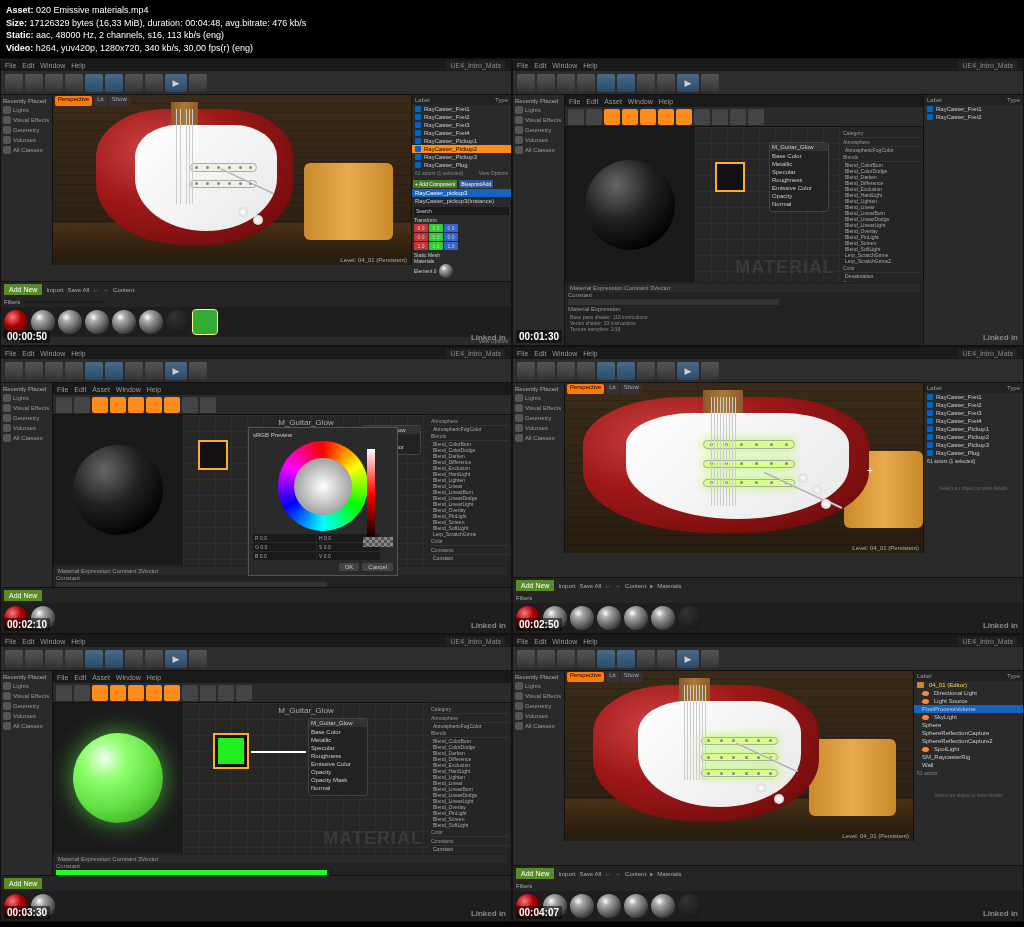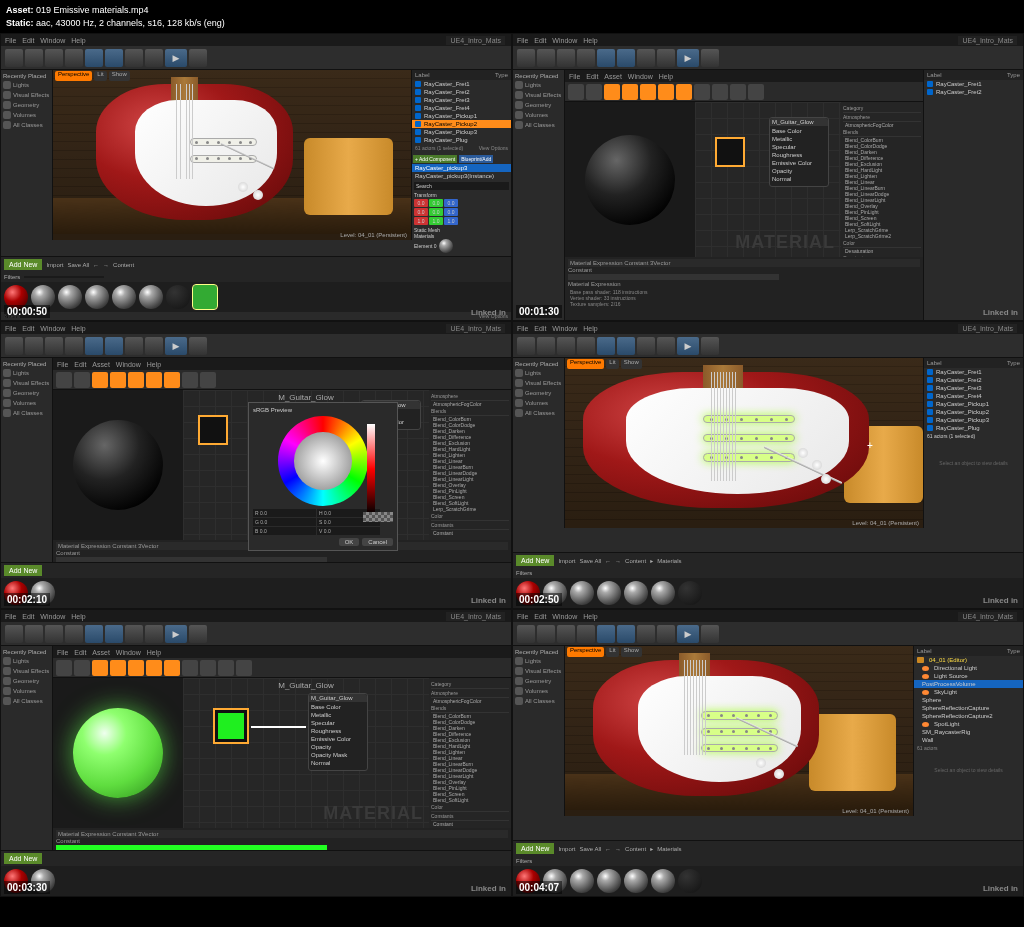--- a/index.html
+++ b/index.html
@@ -103,22 +103,24 @@
   .tc-x { background: #c33; } .tc-y { background: #3c3; } .tc-z { background: #36c; }
   
   .outliner-yellow { color: #ffdd44; }
   .folder-ico { width: 7px; height: 6px; background: #cc8822; display: inline-block; border-radius: 1px; margin-right: 2px; }
   .eye-ico { width: 7px; height: 5px; background: #ff8833; display: inline-block; border-radius: 50%; margin-right: 2px; }
 </style>
 </head>
 <body>
 
 <div class="header">
-  <div><span class="key">Asset:</span> <span>019 Emissive materials.mp4</span></div>
-  <div><span class="key">Static:</span> <span>aac, 43000 Hz, 2 channels, s16, 128 kb/s (eng)</span></div>
+  <div><span class="key">Asset:</span> <span>020 Emissive materials.mp4</span></div>
+  <div><span class="key">Size:</span> <span>17126329 bytes (16,33 MiB), duration: 00:04:48, avg.bitrate: 476 kb/s</span></div>
+  <div><span class="key">Static:</span> <span>aac, 48000 Hz, 2 channels, s16, 113 kb/s (eng)</span></div>
+  <div><span class="key">Video:</span> <span>h264, yuv420p, 1280x720, 340 kb/s, 30,00 fps(r) (eng)</span></div>
 </div>
 
 <div class="grid">
 
 <div class="cell">
   <div class="menubar">
     <span>File</span>
     <span>Edit</span>
     <span>Window</span>
     <span>Help</span>

